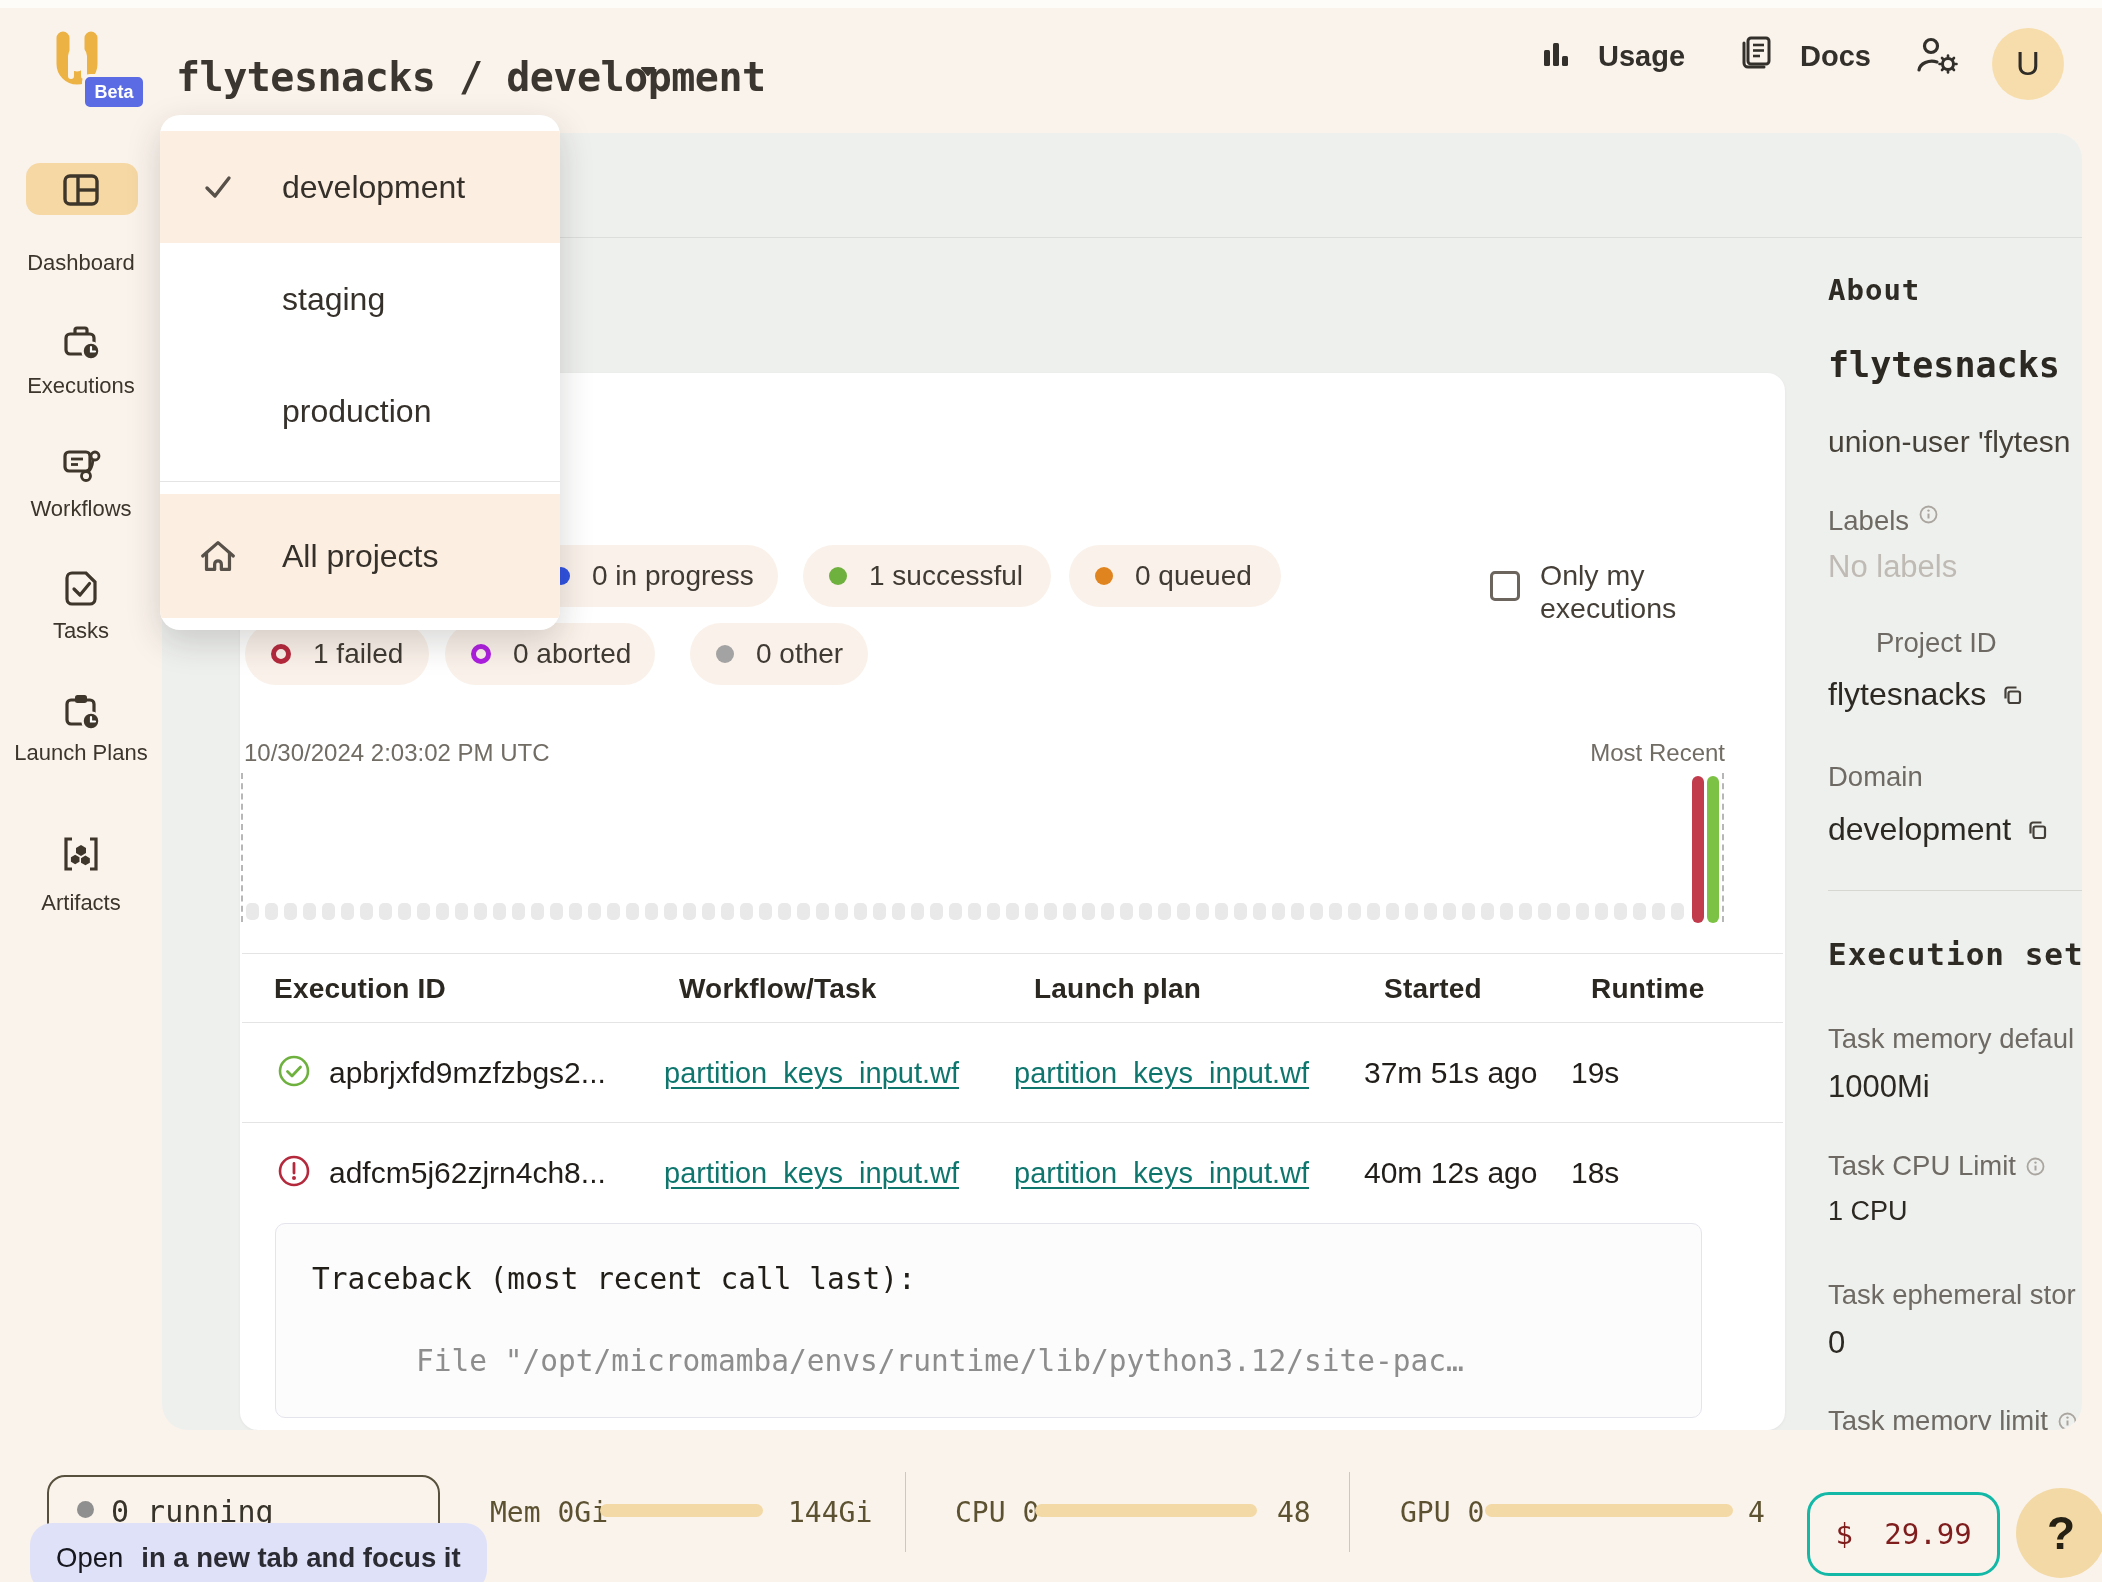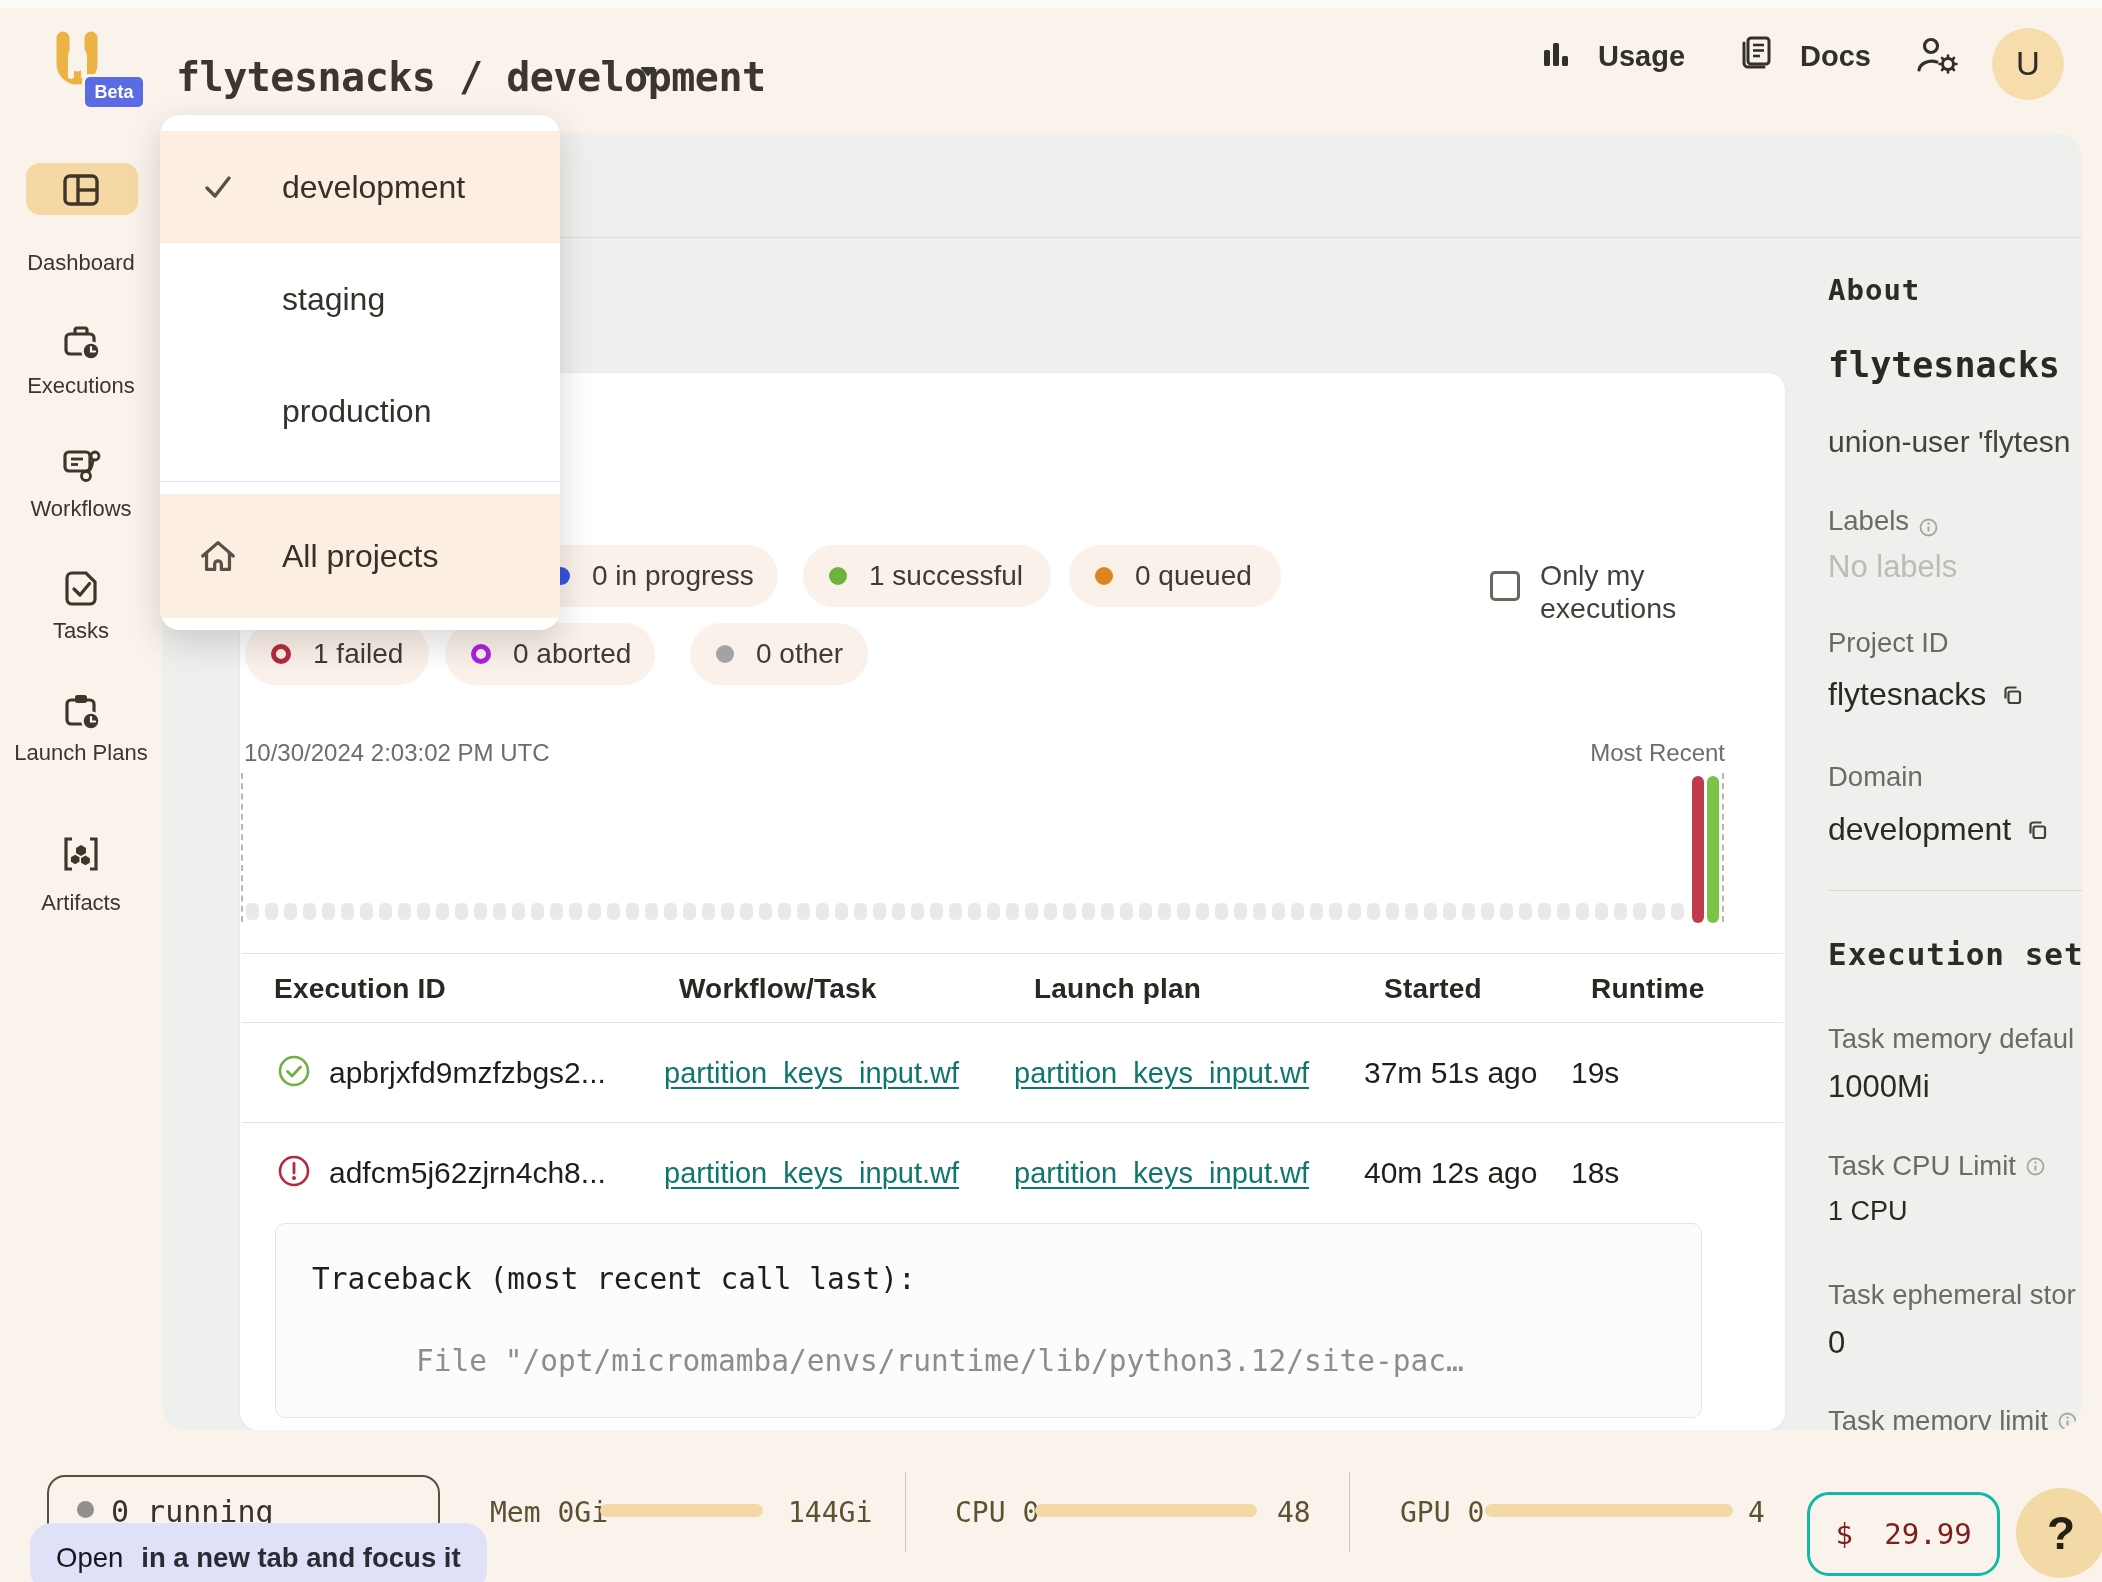--- a/index.html
+++ b/index.html
@@ -371,31 +371,31 @@
     <div class="abs trace">
       <div class="abs trace-l1 mono">Traceback (most recent call last):</div>
       <div class="abs trace-l2 mono">File "/opt/micromamba/envs/runtime/lib/python3.12/site-pac…</div>
     </div>
   </div>
 
   <div class="abs rp rp-h mono" style="top:140px;">About</div>
   <div class="abs rp mono" style="top:212px;font-size:35px;font-weight:700;color:#2c2822;">flytesnacks</div>
   <div class="abs rp" style="top:292px;font-size:30px;color:#474239;">union-user 'flytesn</div>
 
-  <div class="abs rp rp-grey" style="top:372px;display:flex;align-items:flex-end;gap:10px;">
+  <div class="abs rp rp-grey" style="top:372px;display:flex;align-items:flex-start;gap:10px;">
     <span>Labels</span>
     <svg width="19" height="19" viewBox="0 0 19 19">
       <circle cx="9.5" cy="9.5" r="8" fill="none" stroke="#aaa59e" stroke-width="1.8"></circle>
       <line x1="9.5" y1="8.6" x2="9.5" y2="13.5" stroke="#aaa59e" stroke-width="2"></line>
       <circle cx="9.5" cy="5.6" r="1.2" fill="#aaa59e"></circle>
     </svg>
   </div>
   <div class="abs rp" style="top:416px;font-size:31px;color:#bfbab3;">No labels</div>
 
-  <div class="abs rp rp-grey" style="top:494px;">Project ID</div>
+  <div class="abs rp rp-grey" style="top:494px;margin-left:48px;">Project ID</div>
   <div class="abs rp rp-val" style="top:543px;">
     <span>flytesnacks</span>
     <svg width="24" height="24" viewBox="0 0 24 24">
       <rect x="8.5" y="8.5" width="11.5" height="11.5" rx="2" fill="none" stroke="#444039" stroke-width="2.2"></rect>
       <path d="M5.5 15.5 v-8.5 a2.5 2.5 0 0 1 2.5 -2.5 h8.5" fill="none" stroke="#444039" stroke-width="2.2"></path>
     </svg>
   </div>
 
   <div class="abs rp rp-grey" style="top:628px;">Domain</div>
   <div class="abs rp rp-val" style="top:678px;">

